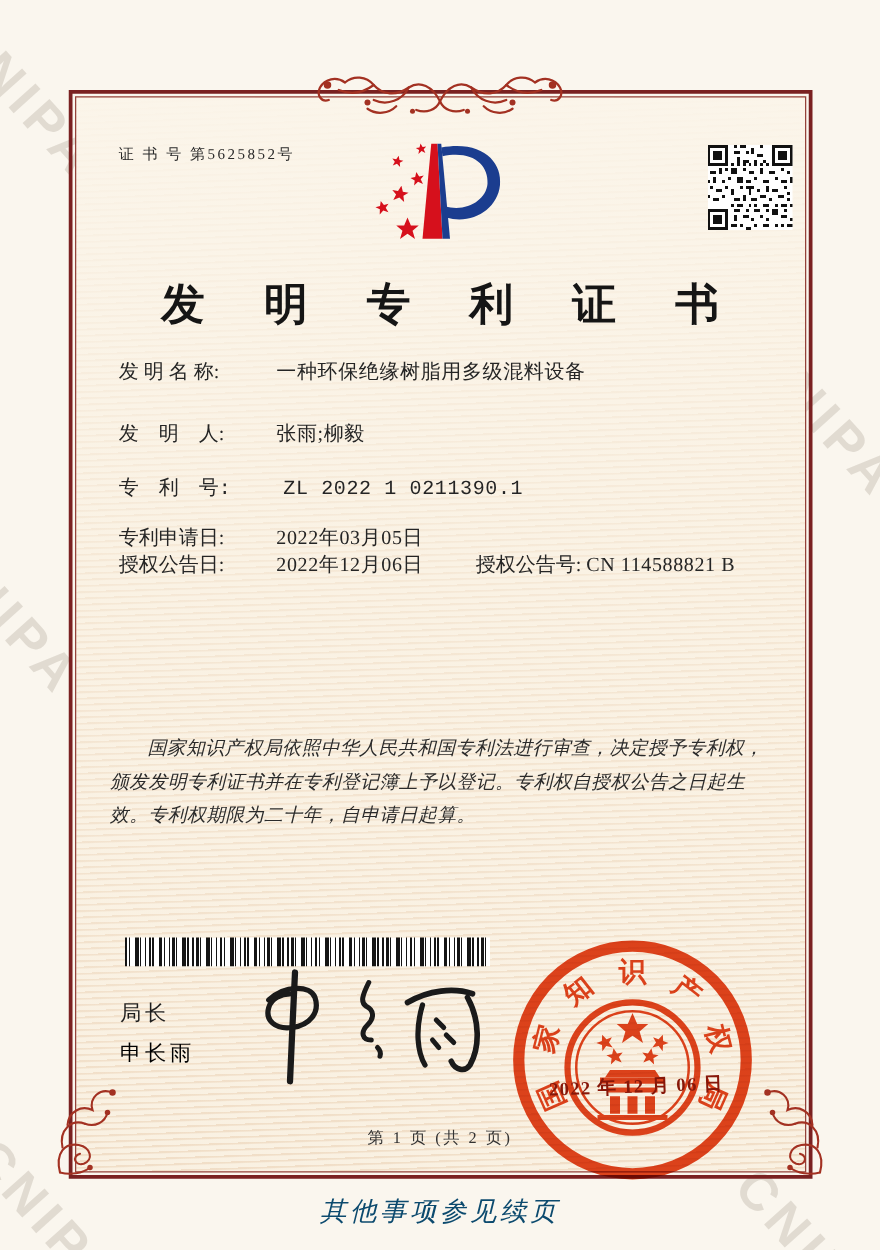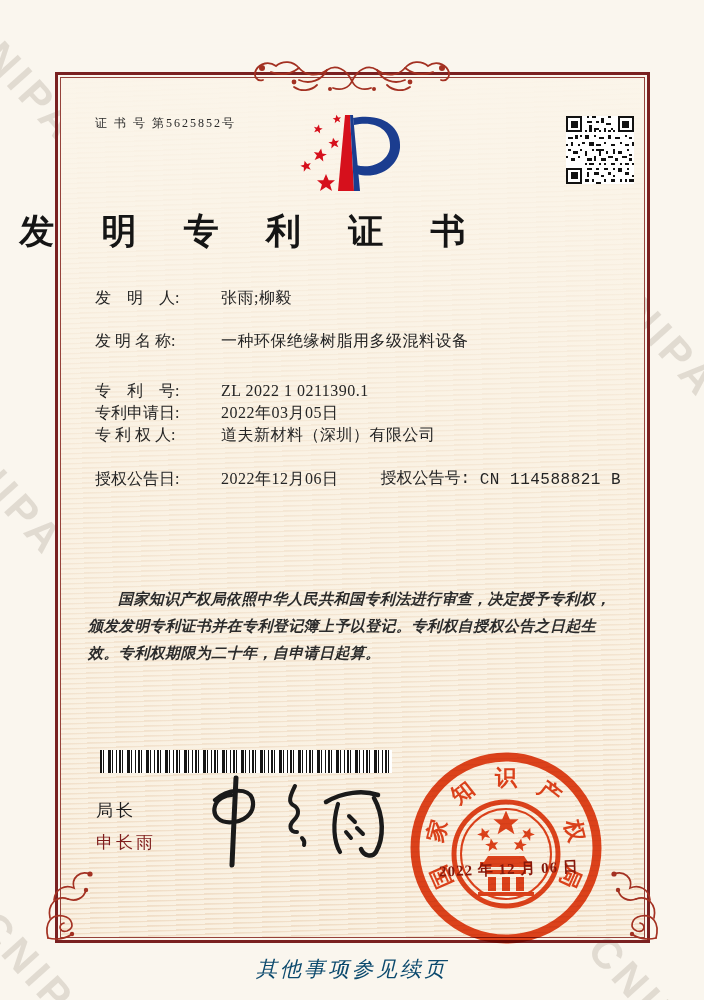--- a/index.html
+++ b/index.html
@@ -56,53 +56,53 @@
       #faf3e6;
   }
   
   .cert-no{
     position:absolute;left:95px;top:115px;
     font-size:12px;letter-spacing:2px;color:#2a2a2a;
   }
   .logo{position:absolute;left:293px;top:103px;width:120px;height:100px;}
   .qr{position:absolute;left:566px;top:116px;width:68px;height:68px;}
   .doc-title{
-    position:absolute;left:0;top:208px;width:100%;
-    text-align:left;
+    position:absolute;left:0;top:220px;width:100%;
+    text-align:center;
     font-size:35px;font-weight:bold;color:#151515;
     letter-spacing:0.55em;text-indent:0.55em;
     white-space:nowrap;
   }
   
   .info{position:absolute;left:95px;top:287px;width:540px;font-size:16px;}
   .info-row{line-height:22px;white-space:nowrap;}
   .lbl{display:inline-block;width:122px;color:#252525;vertical-align:top;}
   .val{color:#252525;letter-spacing:0.5px;}
   .val-block{display:inline-block;vertical-align:top;width:400px;white-space:normal;line-height:23px;}
-  .pair2{margin-left:38px;font-family:Liberation Mono, monospace;}
+  .pair2{margin-left:38px;}
   
   .body-text{
     position:absolute;left:88px;top:586px;width:530px;
     font-size:15px;line-height:27px;color:#2b2b2b;
     font-style:italic;
   }
-  .body-text p{margin:0;text-indent:2em;letter-spacing:0.4px;font-weight:bold;}
+  .body-text p{margin:0;text-indent:2em;letter-spacing:0.4px;}
   
   .barcode{
     position:absolute;left:100px;top:750px;width:292px;height:23px;
     background:repeating-linear-gradient(90deg,
       #141414 0 2px,#fff 2px 3px,
       #141414 3px 4px,#fff 4px 8px,
       #141414 8px 11px,#fff 11px 12px,
       #141414 12px 13px,#fff 13px 16px,
       #141414 16px 17px,#fff 17px 19px);
   }
   
   .officer{position:absolute;left:96px;top:799px;font-size:17px;letter-spacing:3px;color:#1d1d1d;font-family:Liberation Mono, monospace;}
-  .officer-name{position:absolute;left:96px;top:831px;font-size:17px;letter-spacing:3px;color:#7f1d1d;}
+  .officer-name{position:absolute;left:96px;top:831px;font-size:17px;letter-spacing:3px;color:#000000;}
   .signature{position:absolute;left:198px;top:768px;width:210px;height:105px;}
   
   .seal{position:absolute;left:408px;top:750px;width:196px;height:196px;}
   .seal svg{mix-blend-mode:multiply;opacity:0.94;}
   .seal-char{
     font-family:"Liberation Serif","DejaVu Serif",serif;
     font-size:22px;font-weight:bold;fill:#e03a10;
   }
   .seal-date{
     position:absolute;left:414px;top:860px;width:190px;
@@ -324,39 +324,35 @@
         <rect x="19" y="27" width="2" height="1"></rect>
         <rect x="23" y="27" width="1" height="1"></rect>
       <rect x="25" y="27" width="1" height="1"></rect>
         <rect x="27" y="27" width="2" height="1"></rect>
     </g>
   </svg>
 
   <div class="doc-title">发 明 专 利 证 书</div>
 
   <div class="info">
+    <div class="info-row" style="margin-bottom:28px;">
+      <span class="lbl">发 明 名 称:</span>
+      <span class="val">一种环保绝缘树脂用多级混料设备</span>
+    </div>
     <div class="info-row" style="margin-bottom:21px;">
       <span class="lbl">发　明　人:</span>
       <span class="val">张雨;柳毅</span>
     </div>
-    <div class="info-row" style="margin-bottom:28px;">
-      <span class="lbl">发 明 名 称:</span>
-      <span class="val">一种环保绝缘树脂用多级混料设备</span>
-    </div>
-    <div class="info-row" style="">
+    <div class="info-row" style="margin-bottom:18px;font-family:Liberation Mono, monospace;">
       <span class="lbl">专　利　号:</span>
       <span class="val">ZL 2022 1 0211390.1</span>
     </div>
     <div class="info-row" style="">
       <span class="lbl">专利申请日:</span>
       <span class="val">2022年03月05日</span>
-    </div>
-    <div class="info-row" style="margin-bottom:22px;">
-      <span class="lbl">专 利 权 人:</span>
-      <span class="val">道夫新材料（深圳）有限公司</span>
     </div>
     <div class="info-row">
       <span class="lbl">授权公告日:</span>
       <span class="val">2022年12月06日</span>
       <span class="pair2">
         <span class="lbl" style="width:auto;">授权公告号:</span>
         <span class="val">CN 114588821 B</span>
       </span>
     </div>
   </div>
@@ -413,15 +409,16 @@
         <rect x="70" y="142" width="56" height="4"></rect>
         <path d="M76,112 L80,106 L116,106 L120,112 Z"></path>
       </g>
       <defs>
         <path id="star2" d="M0,-6 L1.8,-1.8 6,-1.8 2.7,1 4,5.4 0,2.7 -4,5.4 -2.7,1 -6,-1.8 -1.8,-1.8 Z"></path>
       </defs>
     </svg>
   </div>
   <div class="seal-date">2022 年 12 月 06 日</div>
 
+  <div class="page-num">第 1 页 (共 2 页)</div>
   <div class="cont-note">其他事项参见续页</div>
 
 </div>
 
 </body></html>

